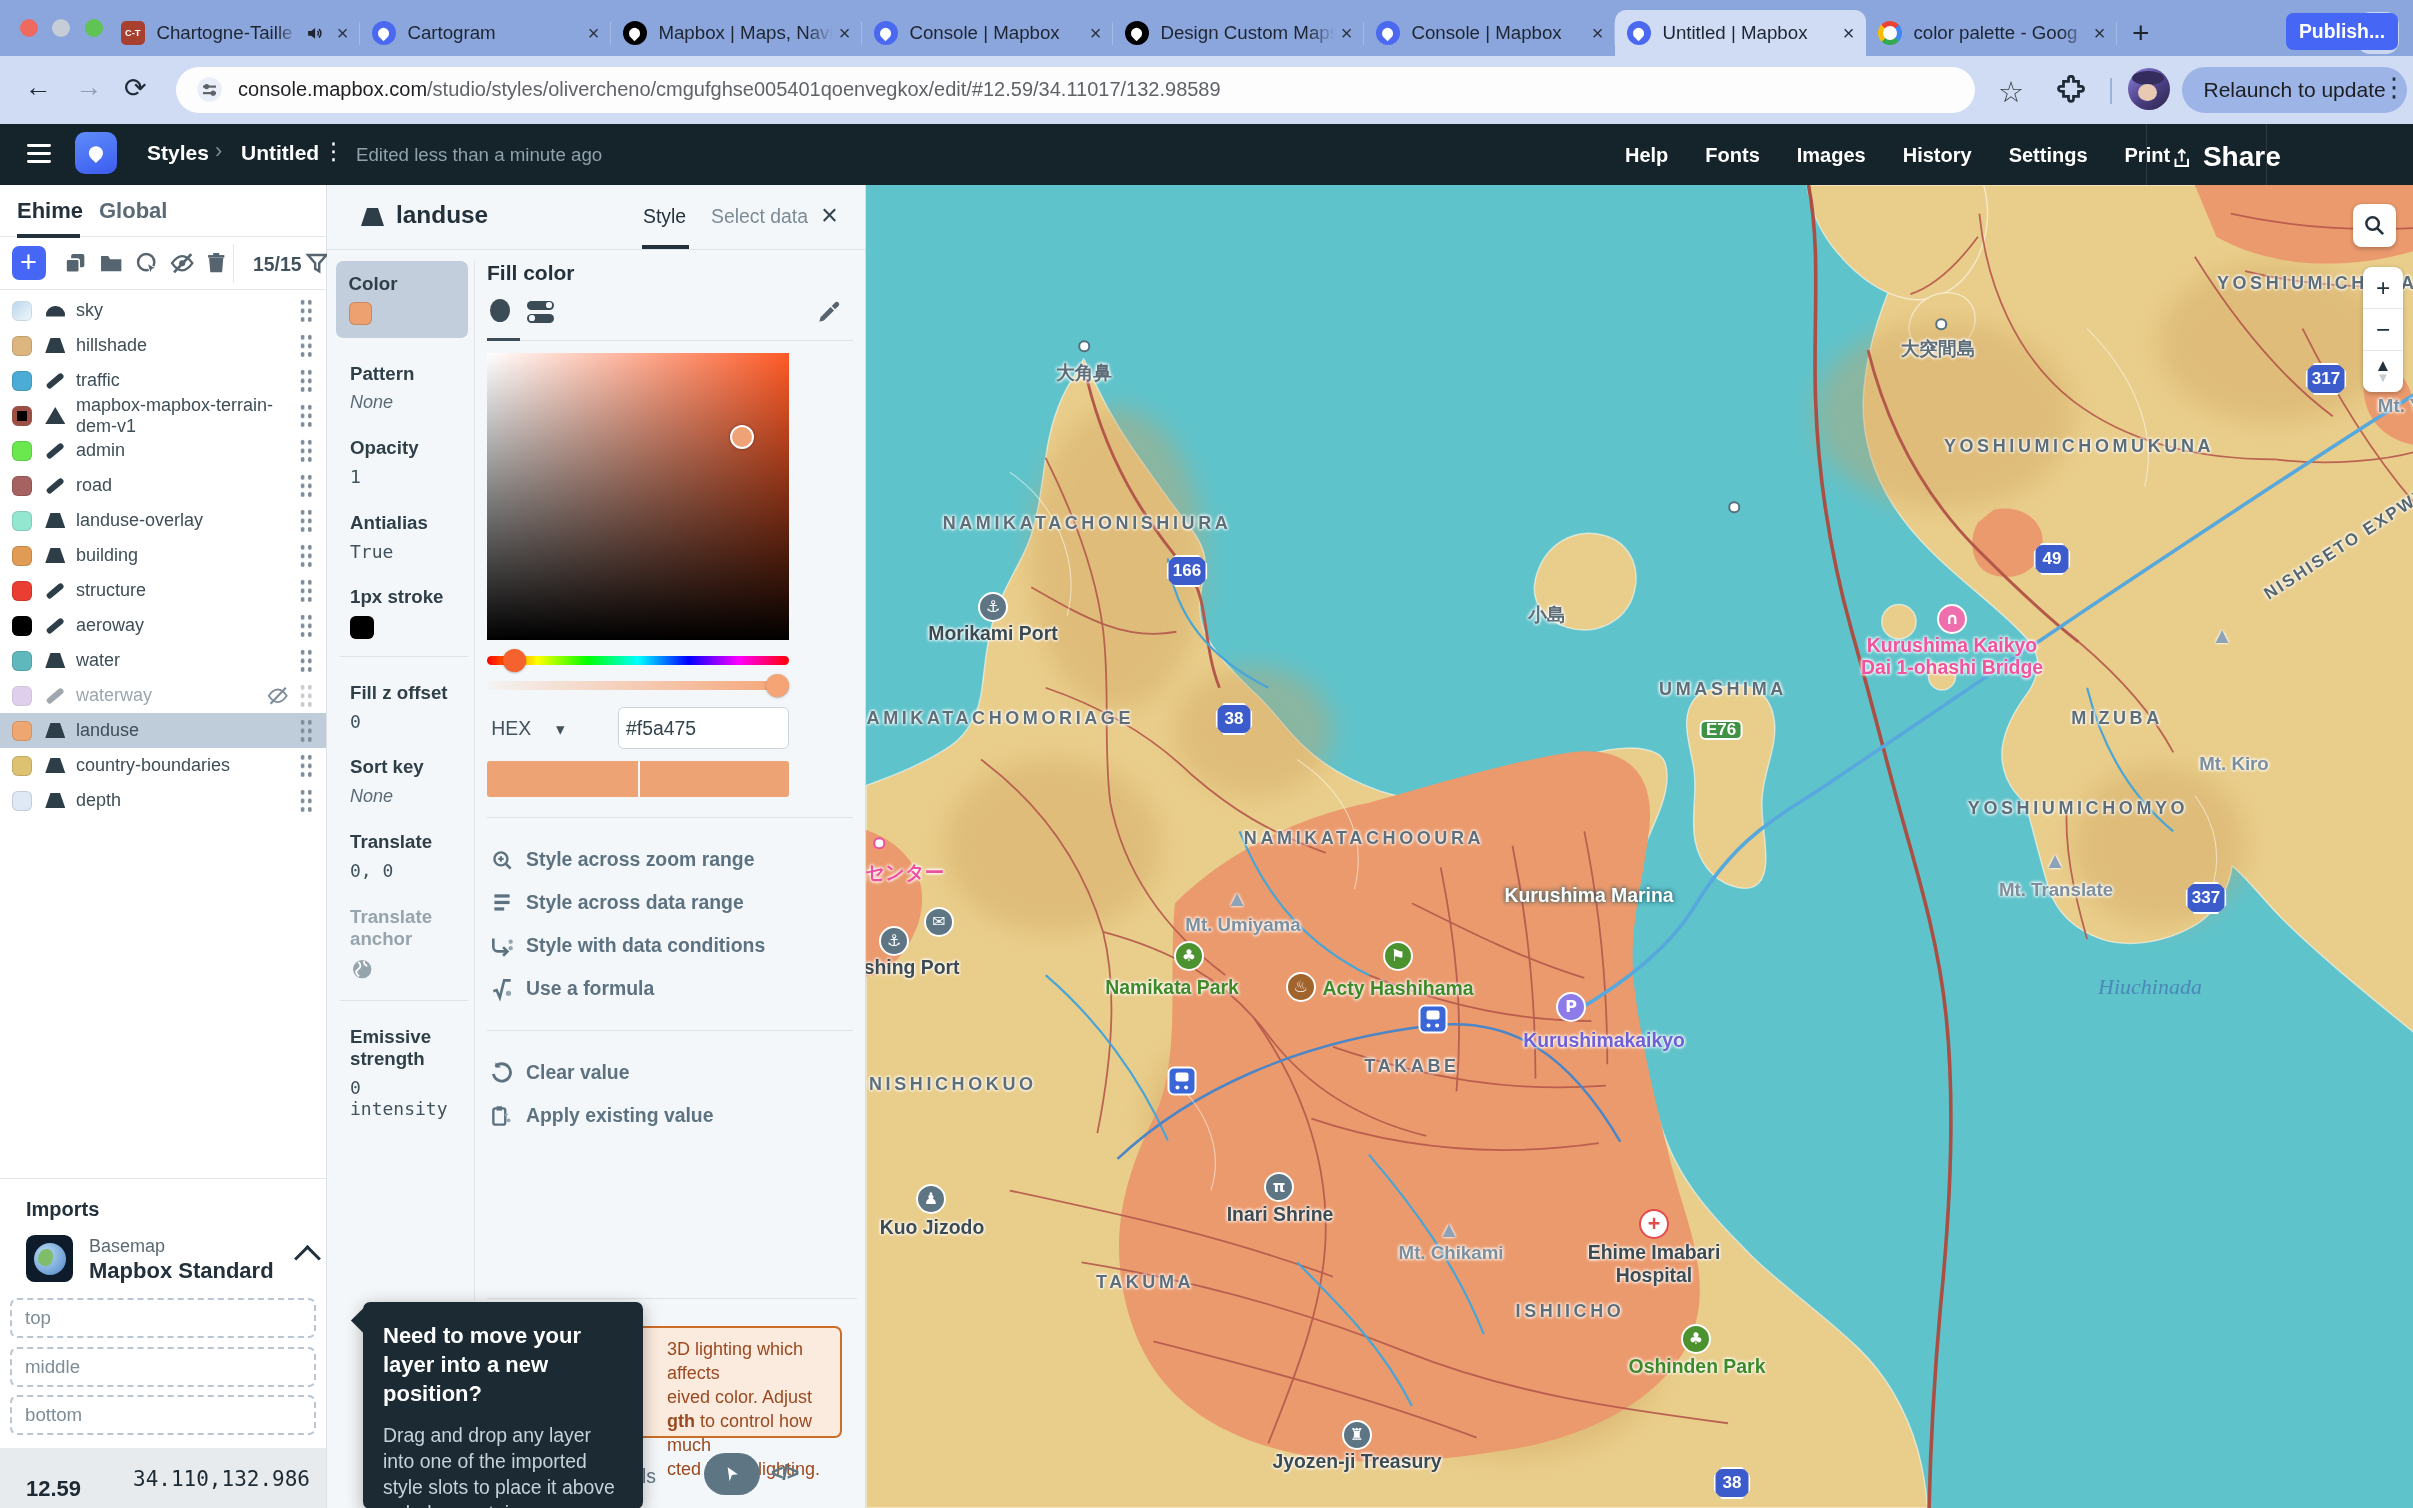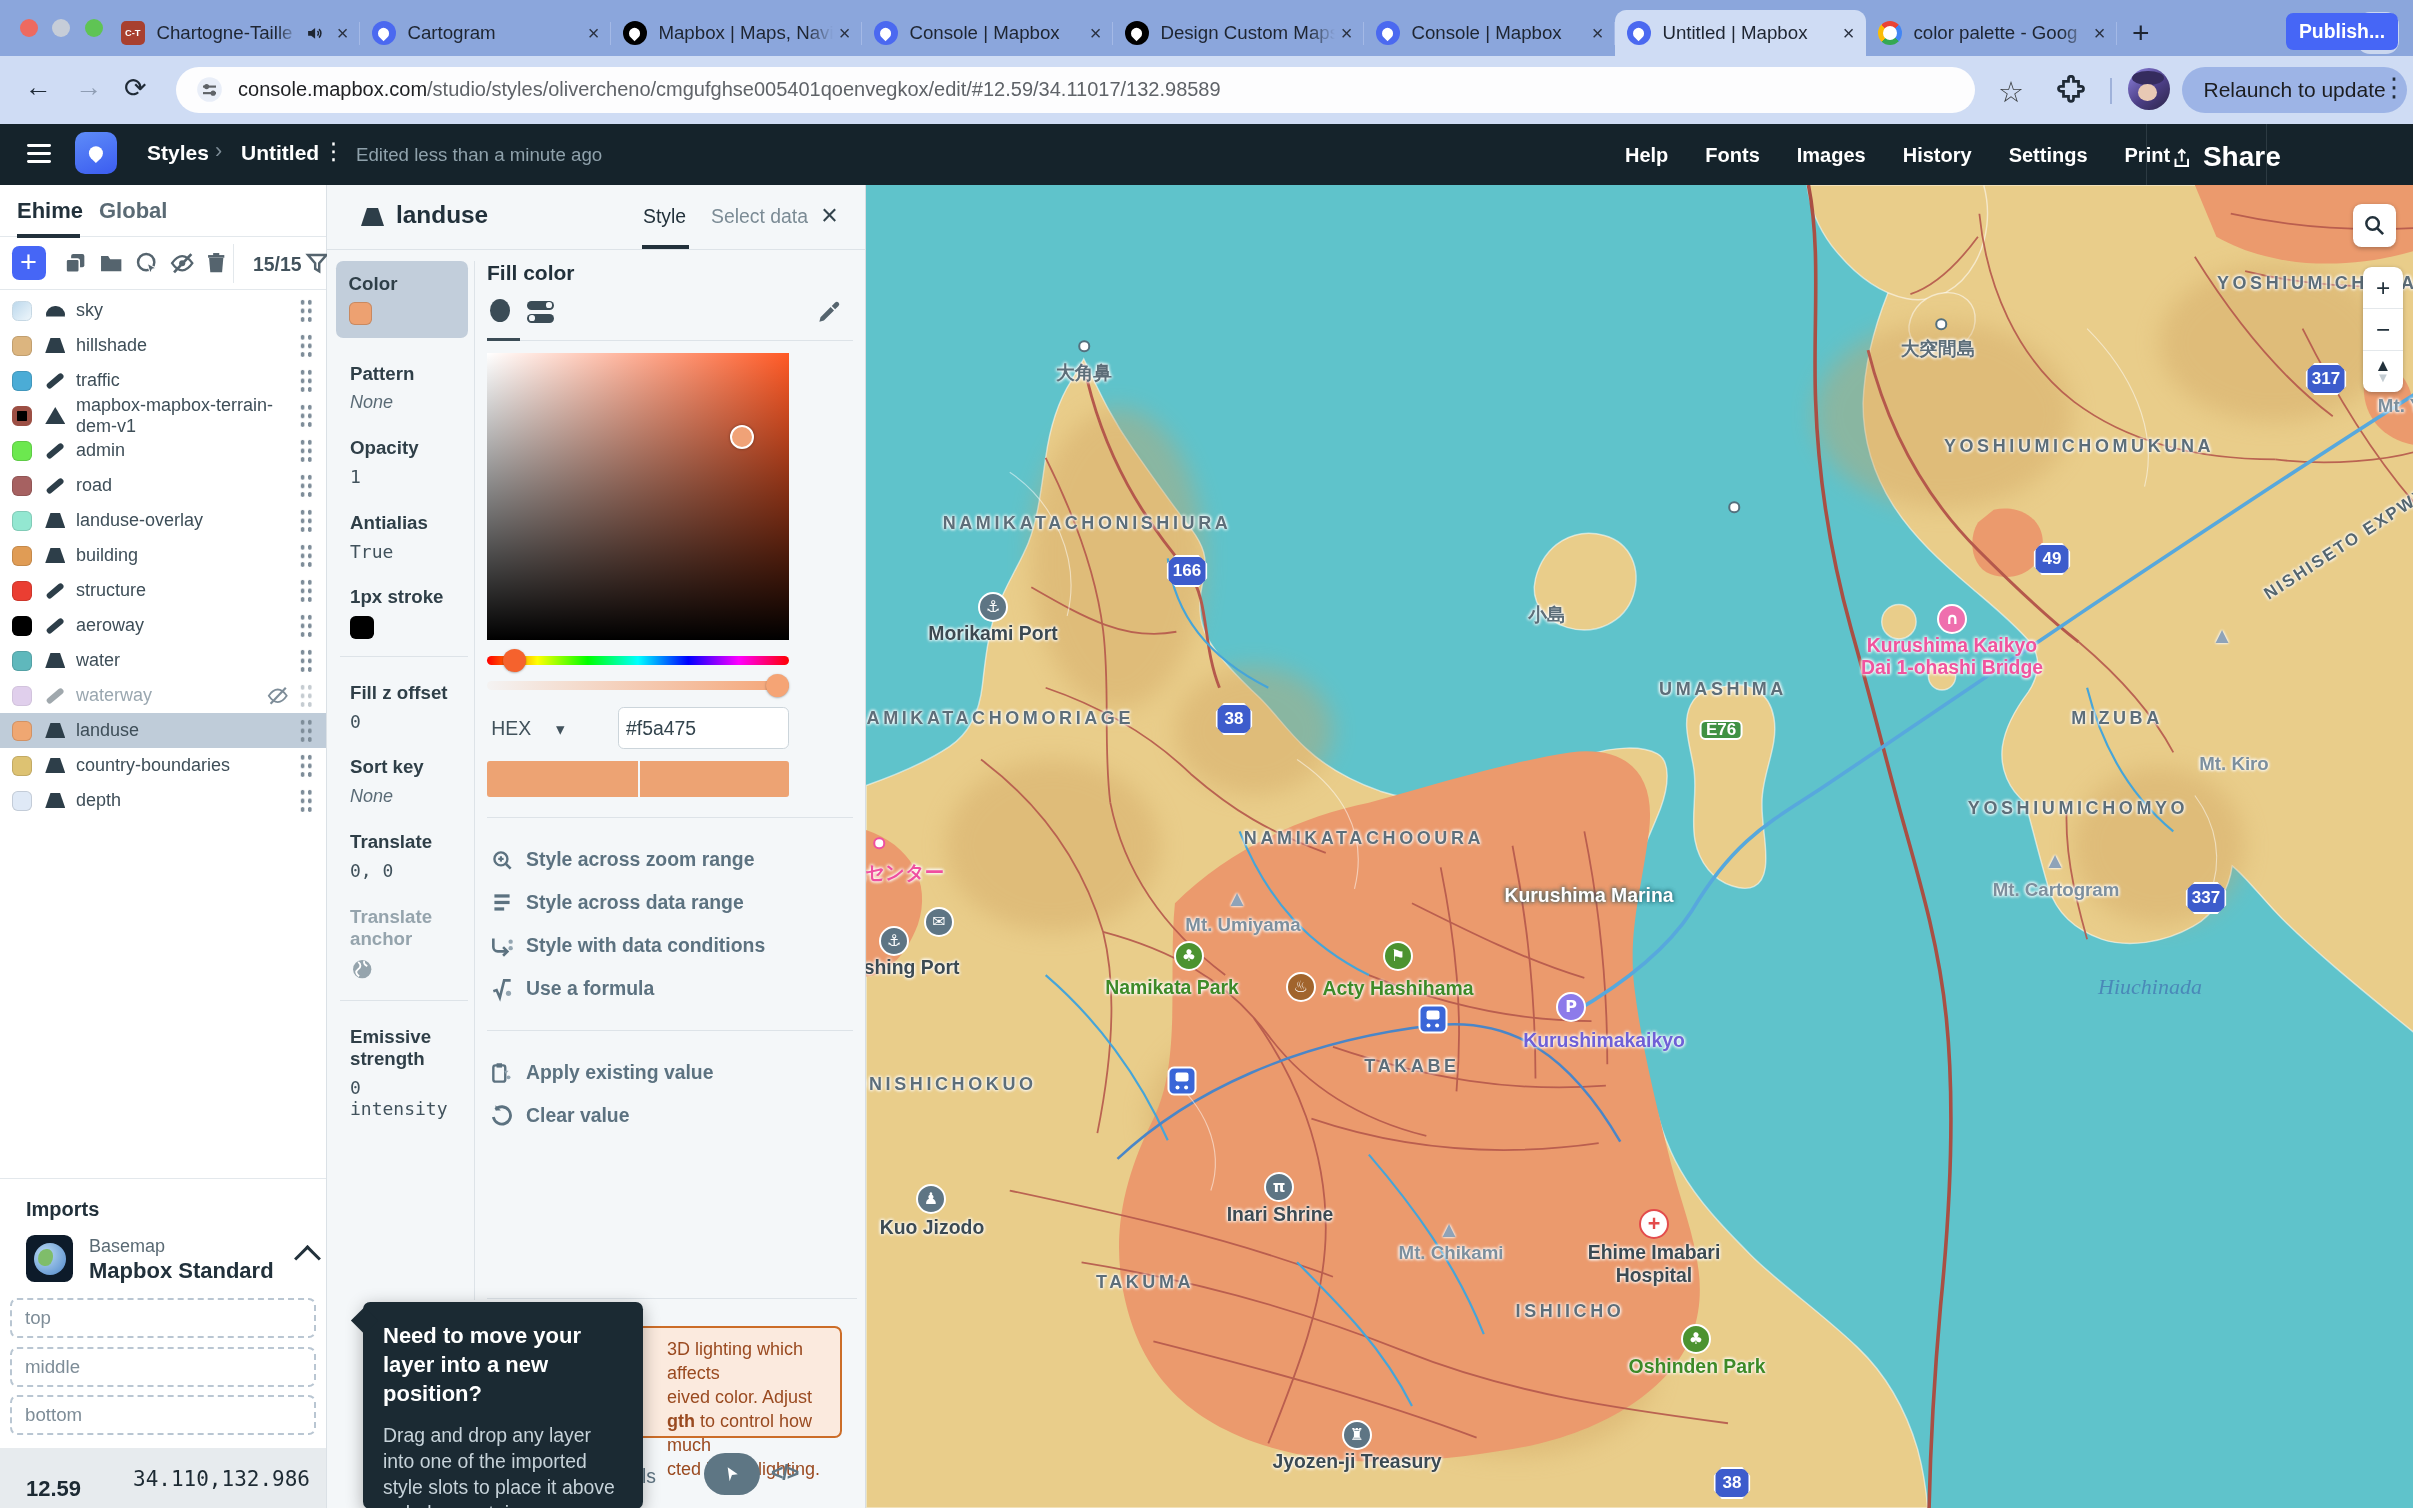--- a/index.html
+++ b/index.html
@@ -679,36 +679,36 @@
               </svg>
             </span>
             <span>Use a formula</span>
           </div>
         </div>
       <div class="pdiv2"></div>
       <div id="actions2">
           <div class="actrow">
             <span class="aicon">
               <svg width="26" height="26" viewBox="0 0 24 24">
+                <path d="M6 6a8 8 0 1 1-2 7" fill="none" stroke="#5c7280" stroke-width="2.6"></path>
+                <path d="M6 2v5h5z" fill="#5c7280"></path>
+              </svg>
+            </span>
+            <span>Clear value</span>
+          </div>
+          <div class="actrow">
+            <span class="aicon">
+              <svg width="26" height="26" viewBox="0 0 24 24">
                 <rect x="4" y="5" width="11" height="15" rx="2" fill="none" stroke="#5c7280" stroke-width="2.2"></rect>
                 <rect x="7" y="3" width="5" height="4" fill="#5c7280"></rect>
                 <path d="M14 10h4l-2.5 3z" fill="#93a5b1"></path>
                 <circle cx="18" cy="16" r="1.8" fill="#93a5b1"></circle>
               </svg>
             </span>
             <span>Apply existing value</span>
-          </div>
-          <div class="actrow">
-            <span class="aicon">
-              <svg width="26" height="26" viewBox="0 0 24 24">
-                <path d="M6 6a8 8 0 1 1-2 7" fill="none" stroke="#5c7280" stroke-width="2.6"></path>
-                <path d="M6 2v5h5z" fill="#5c7280"></path>
-              </svg>
-            </span>
-            <span>Clear value</span>
           </div>
         </div>
     </div>
 
     <div class="pbot-div"></div>
     <div class="warnbox">
       <div class="warntext">
         <div>3D lighting which affects</div>
         <div>eived color. Adjust</div>
         <div><b>gth</b><span> to control how much</span></div>
@@ -834,21 +834,21 @@
         <div class="lbl place" style="left: 546px; top: 881px;">TAKABE</div>
         <div class="lbl place" style="left: 78px; top: 899px;">ONISHICHOKUO</div>
         <div class="lbl place" style="left: 279px; top: 1097px;">TAKUMA</div>
         <div class="lbl place" style="left: 704px; top: 1126px;">ISHIICHO</div>
         <div class="lbl jp" style="left: 218px; top: 188px;">大角鼻</div>
         <div class="lbl jp" style="left: 1072px; top: 164px;">大突間島</div>
         <div class="lbl jp" style="left: 681px; top: 430px;">小島</div>
         <div class="lbl pink-jp" style="left: 29px; top: 687px;">化センター</div>
         <div class="lbl mtlabel" style="left: 377px; top: 740px;">Mt. Umiyama</div>
         <div class="lbl mtlabel" style="left: 585px; top: 1068px;">Mt. Chikami</div>
-        <div class="lbl mtlabel" style="left: 1190px; top: 705px;">Mt. Cartogram</div>
+        <div class="lbl mtlabel" style="left: 1190px; top: 705px;">Mt. Translate</div>
         <div class="lbl mtlabel" style="left: 1368px; top: 579px;">Mt. Kiro</div>
         <div class="lbl mtlabel" style="left: 1534px; top: 221px;">Mt. Y</div>
         <div class="lbl dark" style="left: 127px; top: 448px;">Morikami Port</div>
         <div class="lbl dark" style="left: 37px; top: 782px;">Fishing Port</div>
         <div class="lbl dark" style="left: 414px; top: 1029px;">Inari Shrine</div>
         <div class="lbl dark" style="left: 66px; top: 1042px;">Kuo Jizodo</div>
         <div class="lbl dark" style="left: 491px; top: 1276px;">Jyozen-ji Treasury</div>
         <div class="lbl dark" style="left: 788px; top: 1067px;">Ehime Imabari</div>
         <div class="lbl dark" style="left: 788px; top: 1090px;">Hospital</div>
         <div class="lbl green" style="left: 306px; top: 802px;">Namikata Park</div>

